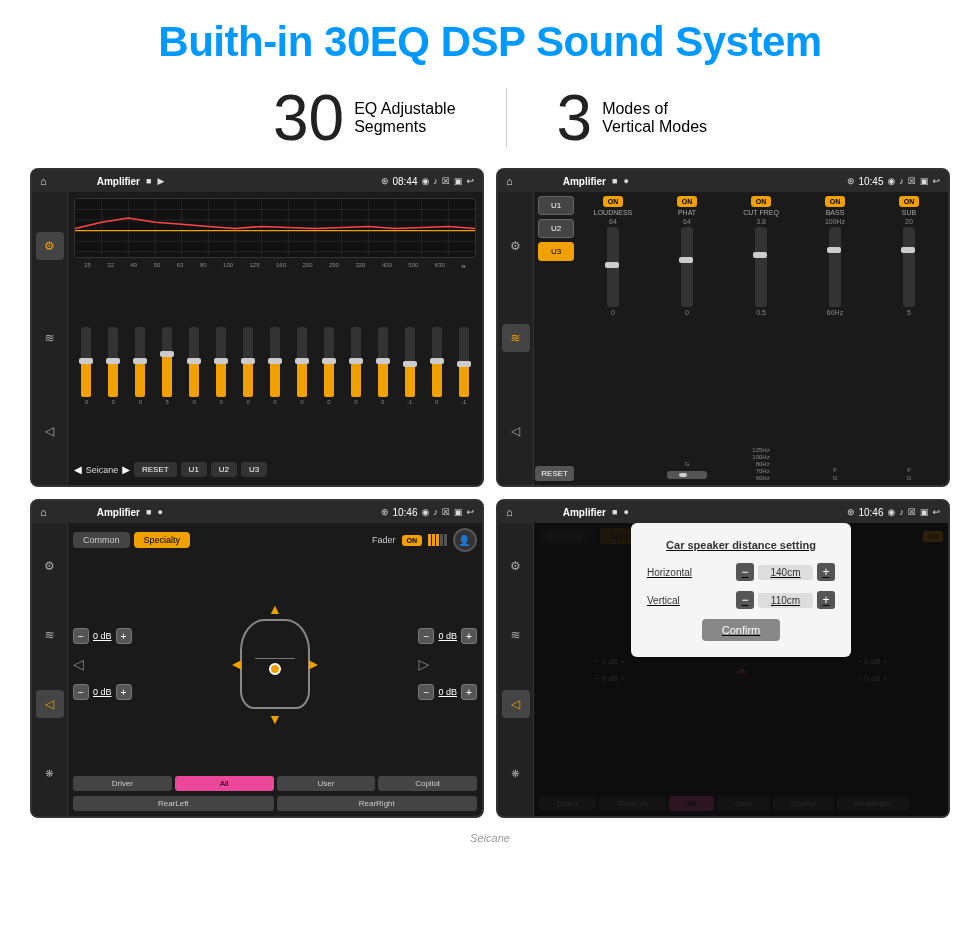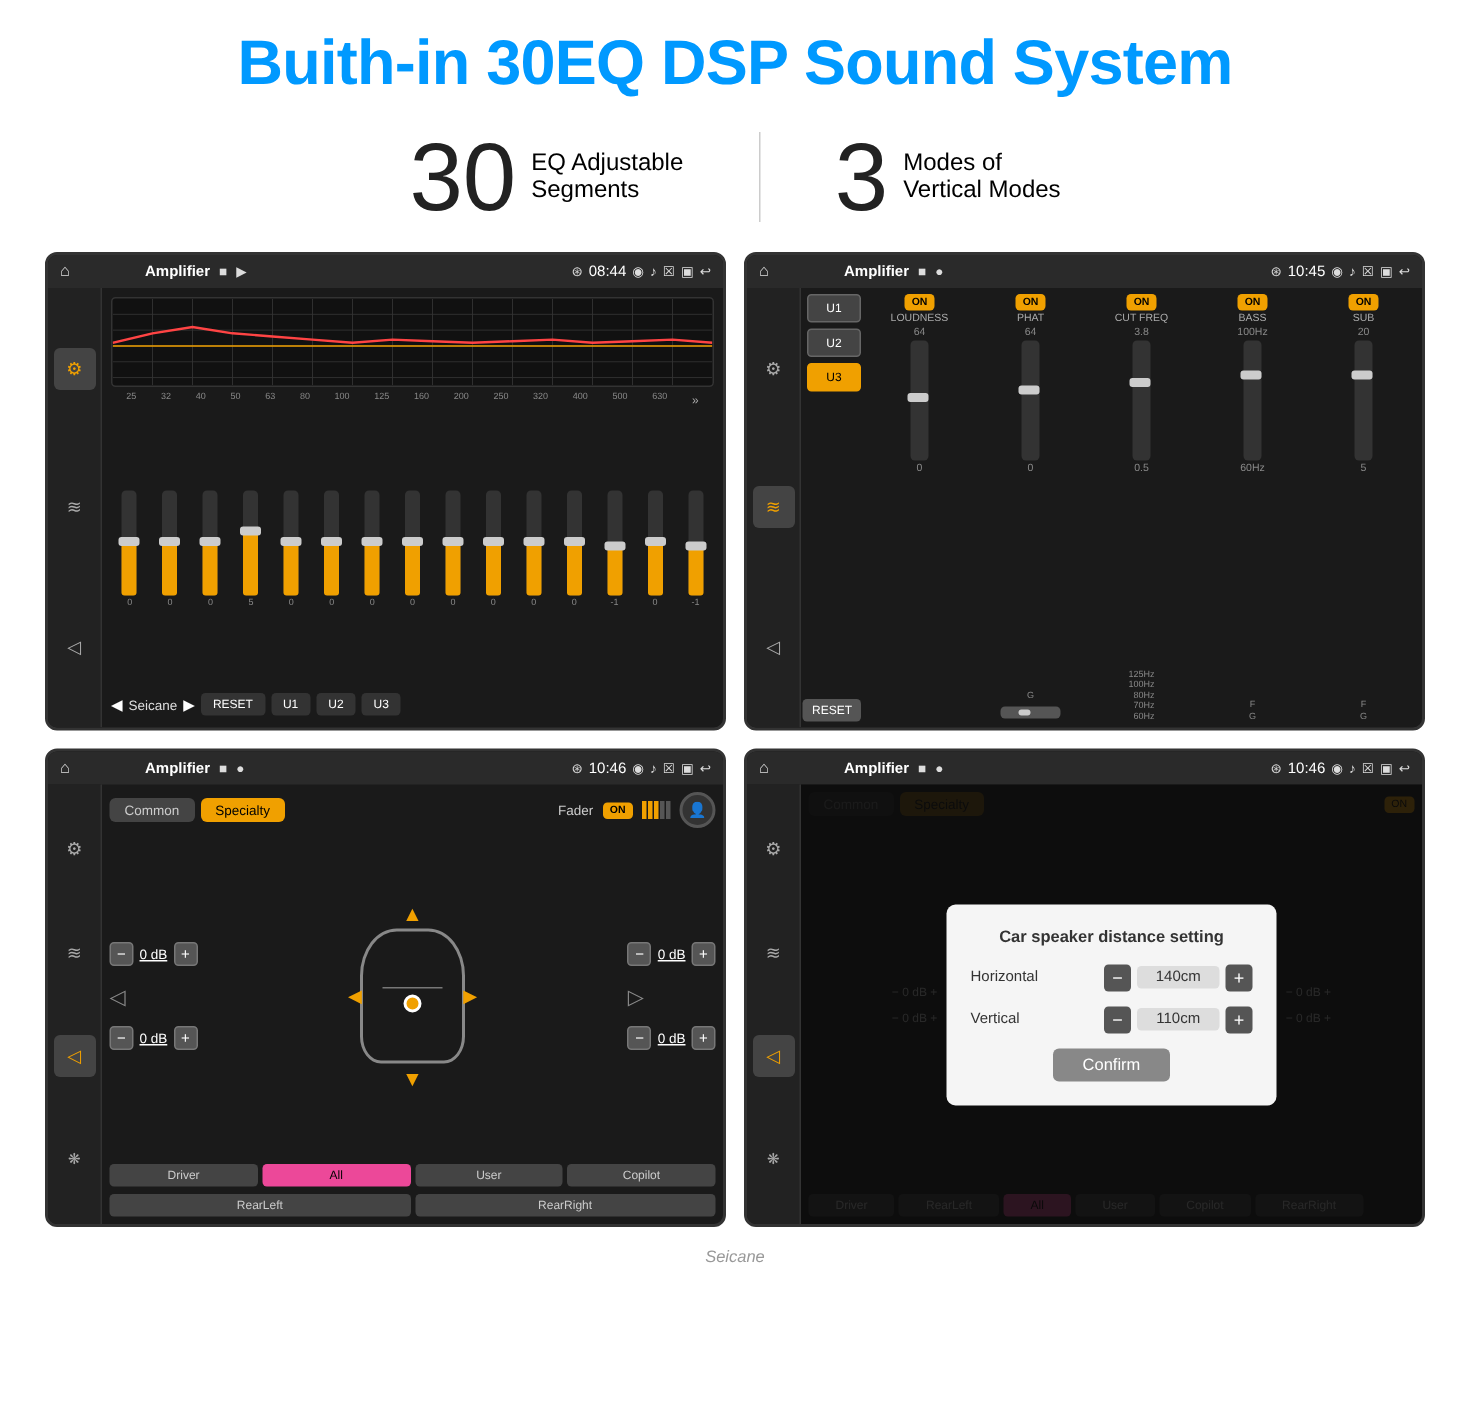--- a/index.html
+++ b/index.html
@@ -394,23 +394,24 @@
       gap: 5px;
       position: relative;
     }
 
     
     .dialog-overlay {
       position: absolute;
       top: 0; left: 0; right: 0; bottom: 0;
       background: rgba(0,0,0,0.5);
       display: flex;
-      align-items: center;
+      align-items: flex-start;
       justify-content: center;
       z-index: 10;
+      text-decoration: underline;
     }
     .dialog-box {
       background: #f5f5f5;
       border-radius: 6px;
       padding: 16px;
       width: 220px;
     }
     .dialog-title {
       font-size: 11px;
       font-weight: bold;

